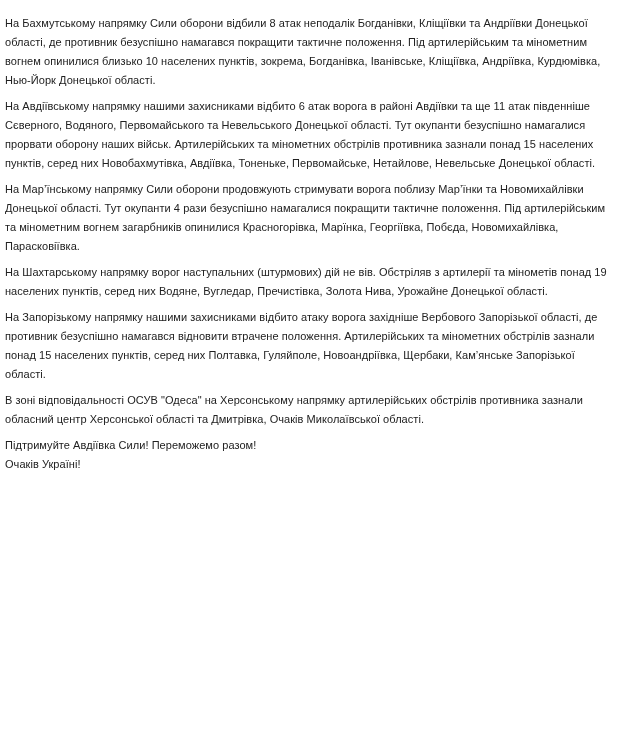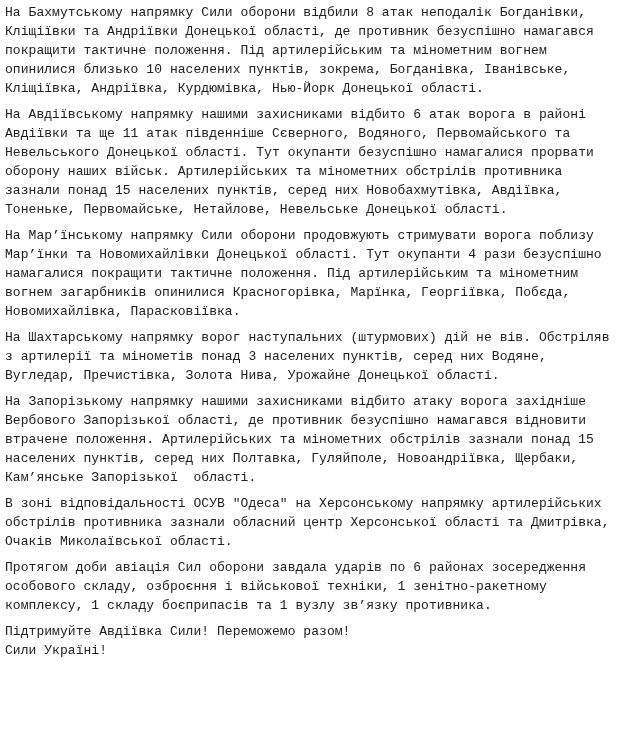--- a/index.html
+++ b/index.html
@@ -4,40 +4,39 @@
 <style>
   html, body {
     margin: 0;
     padding: 0;
     background: #ffffff;
   }
   .post {
     box-sizing: border-box;
     width: 622px;
     min-height: 745px;
-    padding: 3px 6px 8px 5px;
-    font-family: Liberation Mono, monospace;
-    font-size: 13px;
+    padding: 14px 6px 8px 5px;
+    font-family: Liberation Sans, sans-serif;
+    font-size: 11px;
     line-height: 19px;
     color: #212121;
     letter-spacing: 0.05px;
   }
   .post p {
     margin: 0 0 7px 0;
     white-space: pre-wrap;
   }
   .post p:last-child {
     margin-bottom: 0;
   }
 </style>
 </head>
 <body>
 
 <div class="post">
   <p>На Бахмутському напрямку Сили оборони відбили 8 атак неподалік Богданівки, Кліщіївки та Андріївки Донецької області, де противник безуспішно намагався покращити тактичне положення. Під артилерійським та мінометним вогнем опинилися близько 10 населених пунктів, зокрема, Богданівка, Іванівське, Кліщіївка, Андріївка, Курдюмівка, Нью-Йорк Донецької області.</p>
   <p>На Авдіївському напрямку нашими захисниками відбито 6 атак ворога в районі Авдіївки та ще 11 атак південніше Сєверного, Водяного, Первомайського та Невельського Донецької області. Тут окупанти безуспішно намагалися прорвати оборону наших військ. Артилерійських та мінометних обстрілів противника зазнали понад 15 населених пунктів, серед них Новобахмутівка, Авдіївка, Тоненьке, Первомайське, Нетайлове, Невельське Донецької області.</p>
   <p>На Мар’їнському напрямку Сили оборони продовжують стримувати ворога поблизу Мар’їнки та Новомихайлівки Донецької області. Тут окупанти 4 рази безуспішно намагалися покращити тактичне положення. Під артилерійським та мінометним вогнем загарбників опинилися Красногорівка, Марїнка, Георгіївка, Побєда, Новомихайлівка, Парасковіївка.</p>
-  <p>На Шахтарському напрямку ворог наступальних (штурмових) дій не вів. Обстріляв з артилерії та мінометів понад 3 населених пунктів, серед них Водяне, Вугледар, Пречистівка, Золота Нива, Урожайне Донецької області.</p>
+  <p>На Шахтарському напрямку ворог наступальних (штурмових) дій не вів. Обстріляв з артилерії та мінометів понад 19 населених пунктів, серед них Водяне, Вугледар, Пречистівка, Золота Нива, Урожайне Донецької області.</p>
   <p>На Запорізькому напрямку нашими захисниками відбито атаку ворога західніше Вербового Запорізької області, де противник безуспішно намагався відновити втрачене положення. Артилерійських та мінометних обстрілів зазнали понад 15 населених пунктів, серед них Полтавка, Гуляйполе, Новоандріївка, Щербаки, Кам’янське Запорізької  області.</p>
   <p>В зоні відповідальності ОСУВ "Одеса" на Херсонському напрямку артилерійських обстрілів противника зазнали обласний центр Херсонської області та Дмитрівка, Очаків Миколаївської області.</p>
-  <p>Протягом доби авіація Сил оборони завдала ударів по 6 районах зосередження особового складу, озброєння і військової техніки, 1 зенітно-ракетному комплексу, 1 складу боєприпасів та 1 вузлу зв’язку противника.</p>
-  <p><span>Підтримуйте Авдіївка Сили! Переможемо разом!</span><br><span>Сили Україні!</span></p>
+  <p><span>Підтримуйте Авдіївка Сили! Переможемо разом!</span><br><span>Очаків Україні!</span></p>
 </div>
 
 </body></html>

